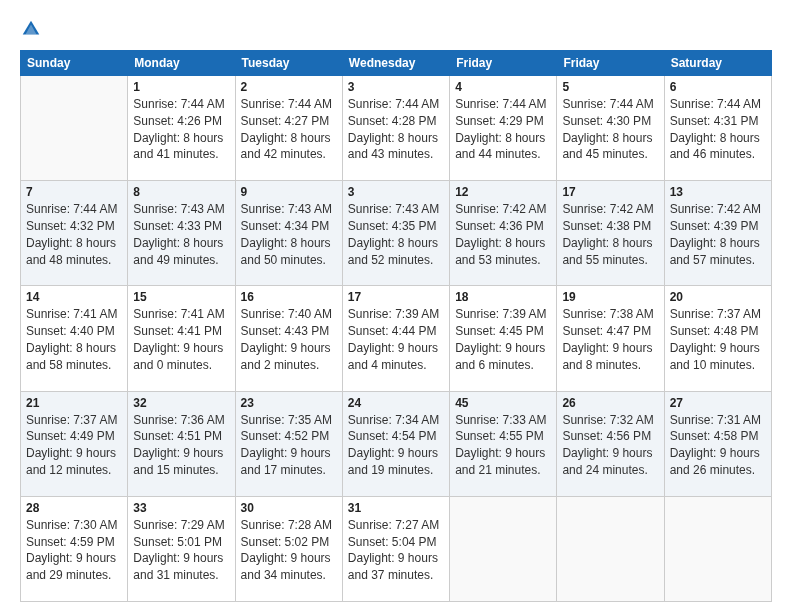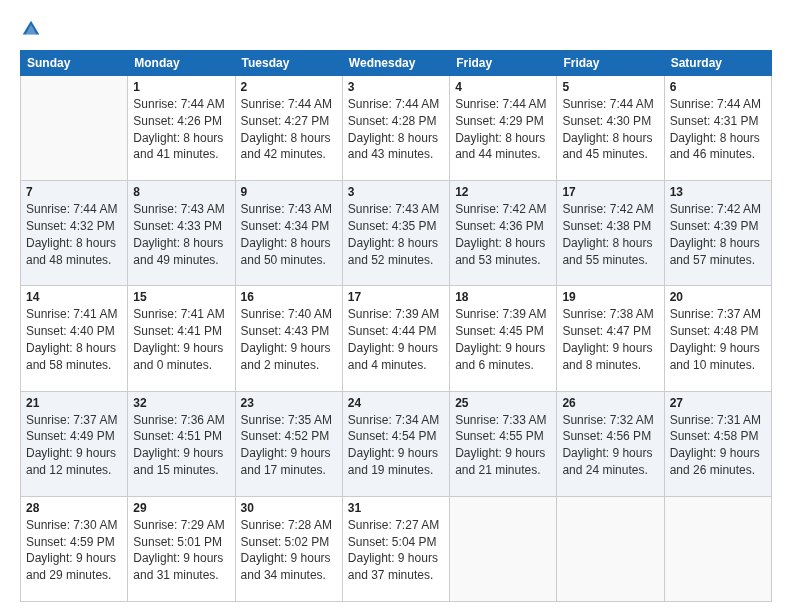--- a/index.html
+++ b/index.html
@@ -235,39 +235,39 @@
           </td>
           <td>
             <span class="day-number">23</span>
             <div class="day-info">Sunrise: 7:35 AM<br>Sunset: 4:52 PM<br>Daylight: 9 hours and 17 minutes.</div>
           </td>
           <td>
             <span class="day-number">24</span>
             <div class="day-info">Sunrise: 7:34 AM<br>Sunset: 4:54 PM<br>Daylight: 9 hours and 19 minutes.</div>
           </td>
           <td>
-            <span class="day-number">25</span>
+            <span class="day-number">45</span>
             <div class="day-info">Sunrise: 7:33 AM<br>Sunset: 4:55 PM<br>Daylight: 9 hours and 21 minutes.</div>
           </td>
           <td>
             <span class="day-number">26</span>
             <div class="day-info">Sunrise: 7:32 AM<br>Sunset: 4:56 PM<br>Daylight: 9 hours and 24 minutes.</div>
           </td>
           <td>
             <span class="day-number">27</span>
             <div class="day-info">Sunrise: 7:31 AM<br>Sunset: 4:58 PM<br>Daylight: 9 hours and 26 minutes.</div>
           </td>
         </tr>
         <tr>
           <td>
             <span class="day-number">28</span>
             <div class="day-info">Sunrise: 7:30 AM<br>Sunset: 4:59 PM<br>Daylight: 9 hours and 29 minutes.</div>
           </td>
           <td>
-            <span class="day-number">29</span>
+            <span class="day-number">33</span>
             <div class="day-info">Sunrise: 7:29 AM<br>Sunset: 5:01 PM<br>Daylight: 9 hours and 31 minutes.</div>
           </td>
           <td>
             <span class="day-number">30</span>
             <div class="day-info">Sunrise: 7:28 AM<br>Sunset: 5:02 PM<br>Daylight: 9 hours and 34 minutes.</div>
           </td>
           <td>
             <span class="day-number">31</span>
             <div class="day-info">Sunrise: 7:27 AM<br>Sunset: 5:04 PM<br>Daylight: 9 hours and 37 minutes.</div>
           </td>

